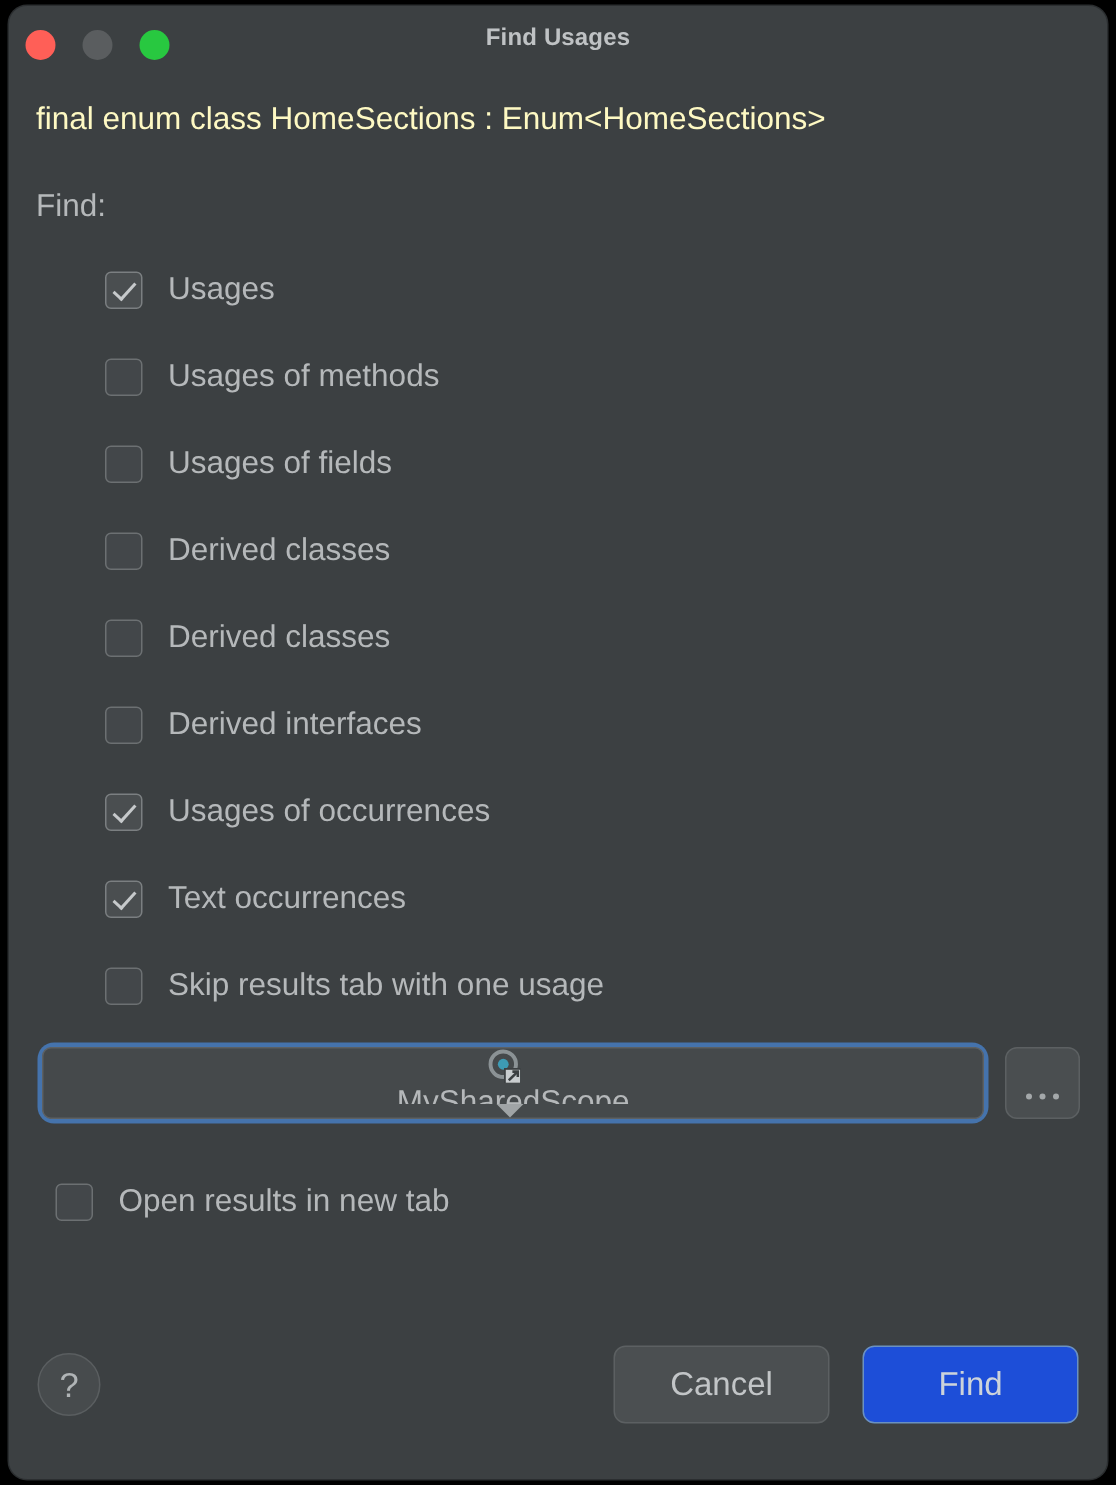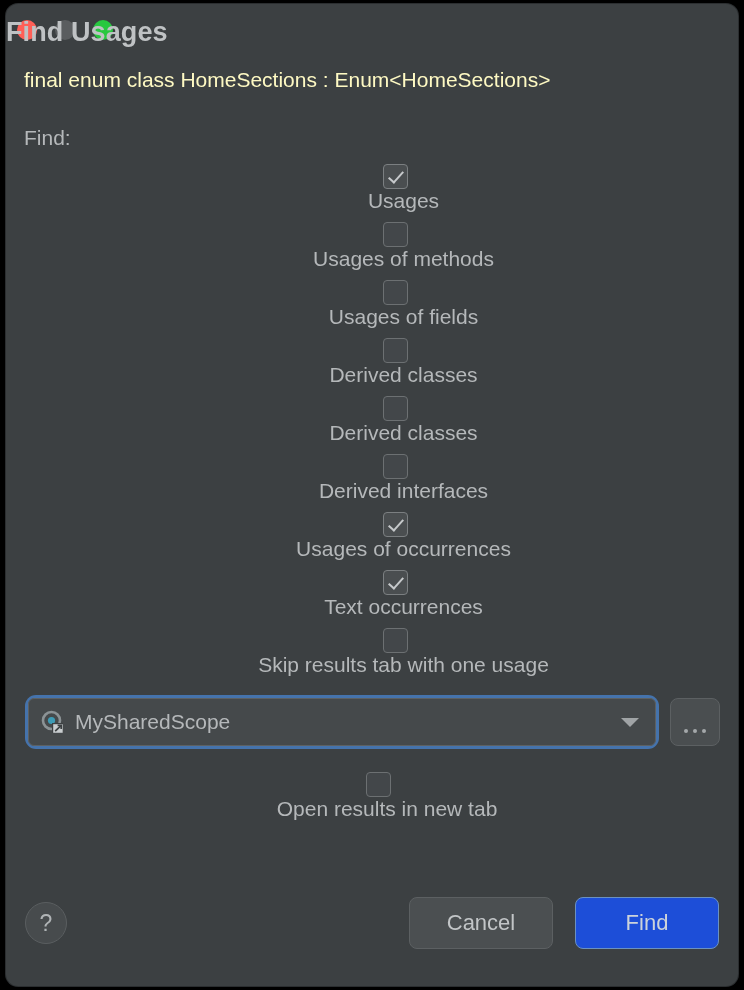--- a/index.html
+++ b/index.html
@@ -50,21 +50,22 @@
   }
   .light.red    { background: #ff5f57; }
   .light.yellow { background: #5a5d5f; }
   .light.green  { background: #28c840; }
 
   .title {
     position: absolute;
     left: 0;
     right: 0;
     top: 13px;
-    font-size: 27px;
+    text-align: center;
+    font-size: 16px;
     font-weight: bold;
     color: #bfc2c4;
     letter-spacing: .1px;
   }
 
   
   .content {
     padding: 0 18px;
     color: #b9bcbe;
   }
@@ -84,21 +85,20 @@
   
   .cb-list {
     margin-top: 14px;
   }
   .cb-row {
     display: flex;
     align-items: center;
     height: 58px;
     padding-left: 46px;
     cursor: default;
-    flex-direction: column;
   }
   .cb-row.flush { padding-left: 13px; }
 
   .cbox {
     width: 25px;
     height: 25px;
     border-radius: 4px;
     border: 1px solid #6c7072;
     background: #43474a;
     box-sizing: border-box;
@@ -150,20 +150,21 @@
   .combo {
     position: absolute;
     inset: 0;
     display: flex;
     align-items: center;
     background: #45494b;
     border: 1px solid #5d6163;
     border-radius: 6px;
     box-sizing: border-box;
     padding: 0 12px;
+    flex-direction: column;
   }
   .scope-icon {
     width: 24px;
     height: 24px;
     flex: 0 0 auto;
     margin-right: 10px;
   }
   .combo-text {
     font-size: 21px;
     color: #b5b8ba;

